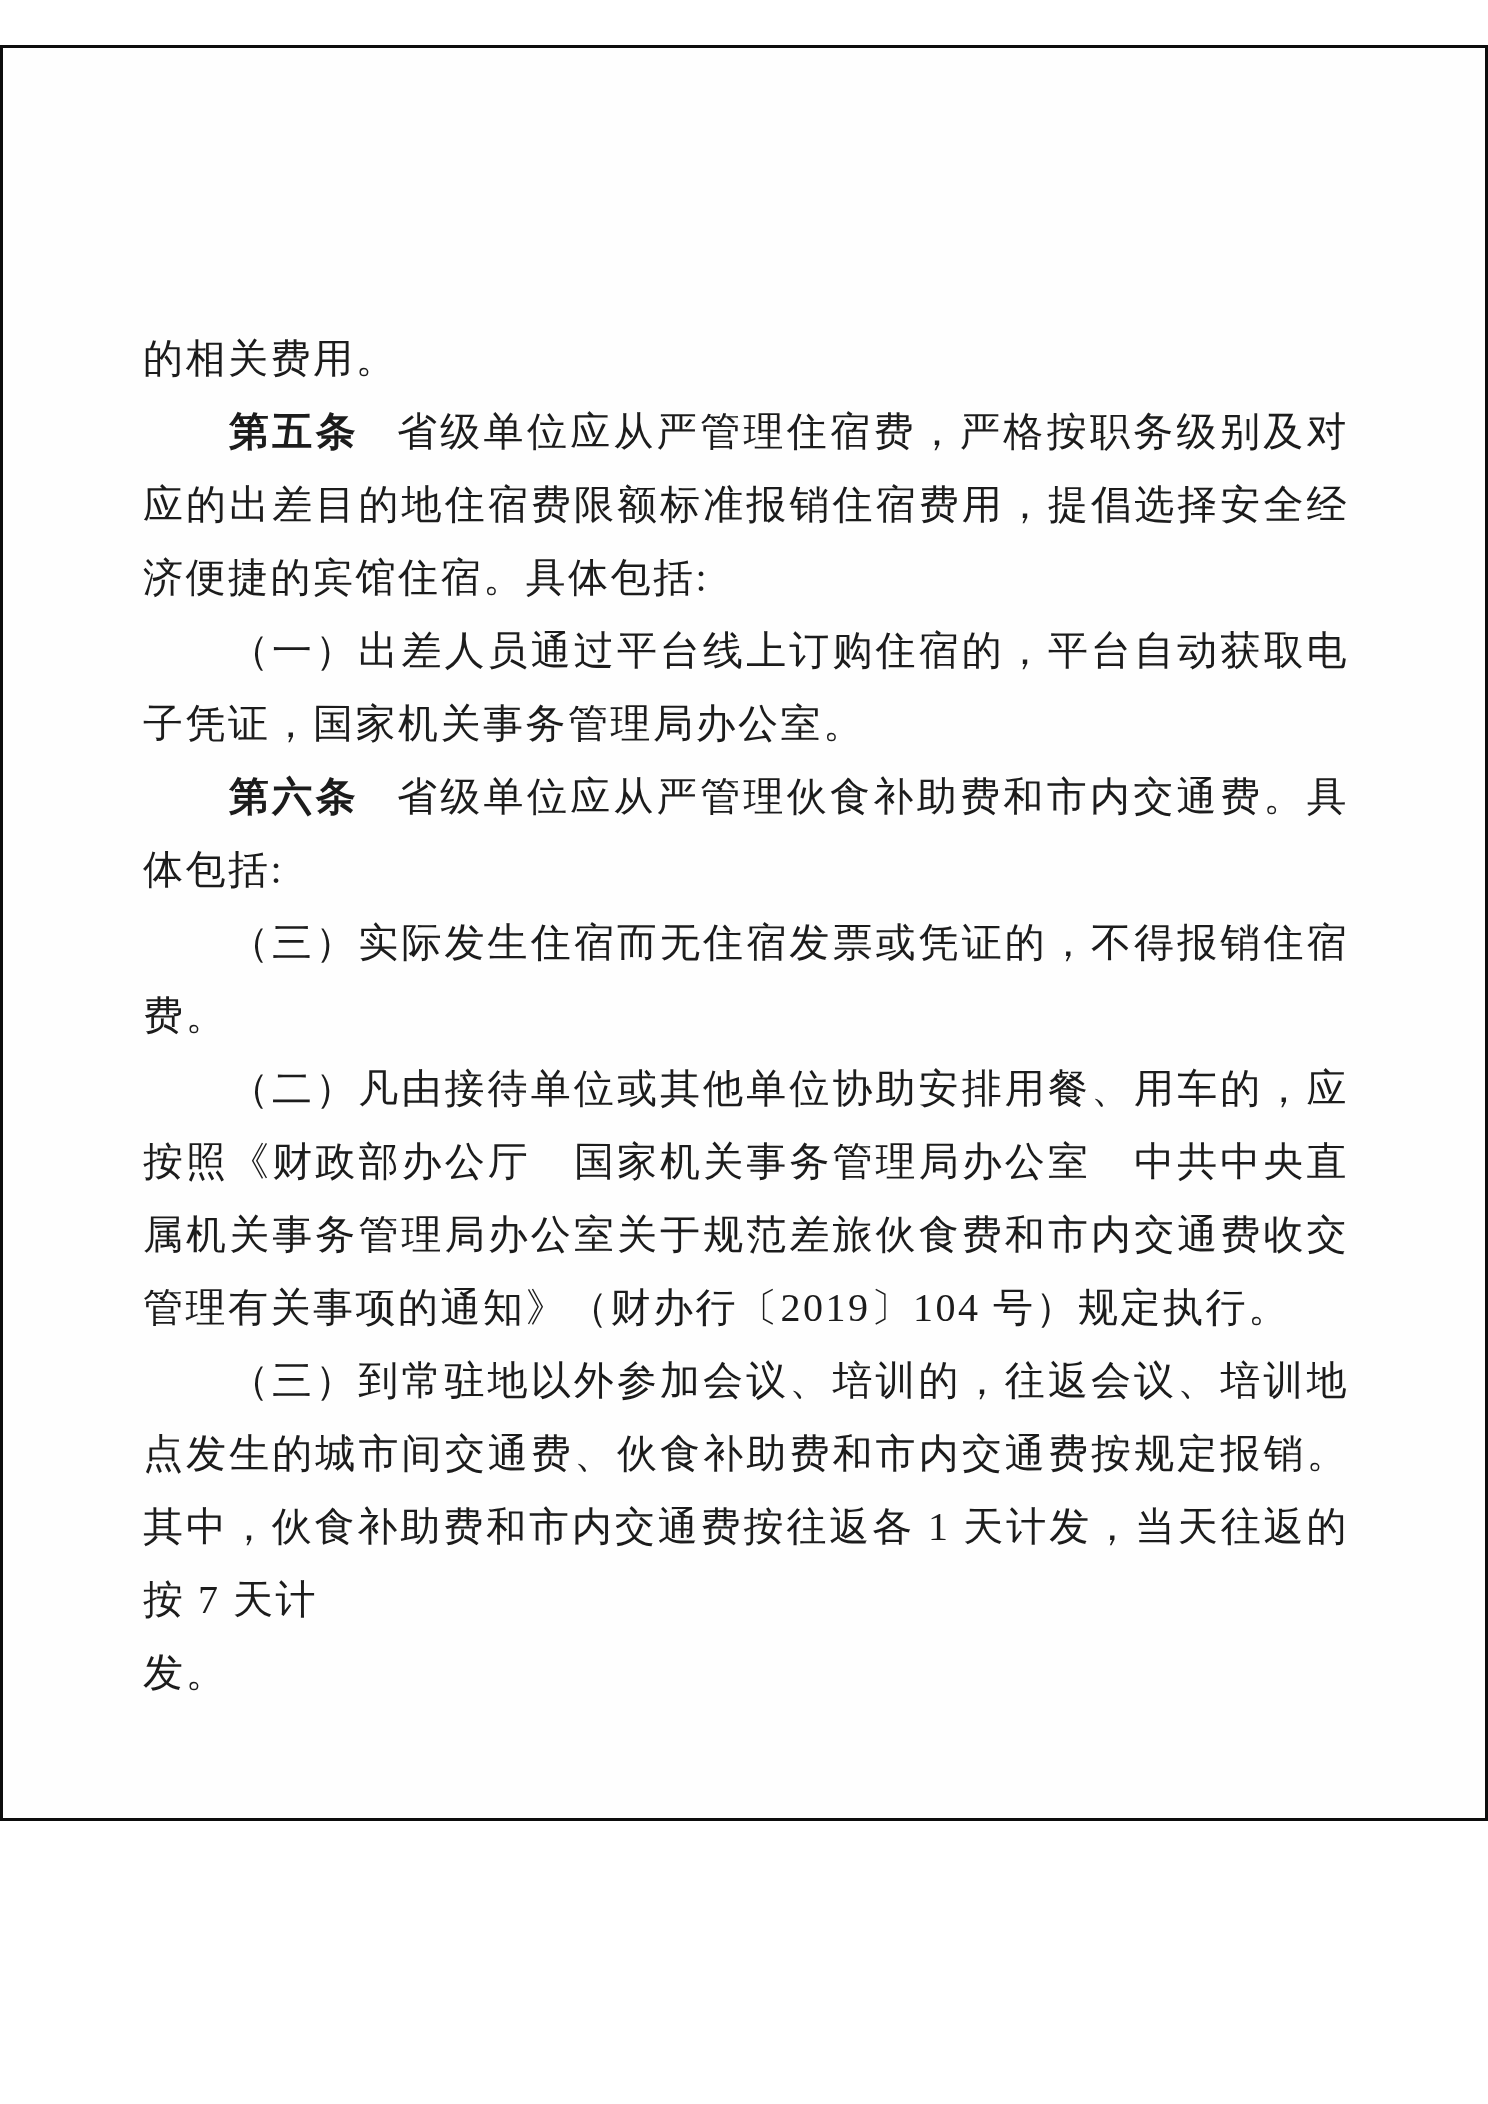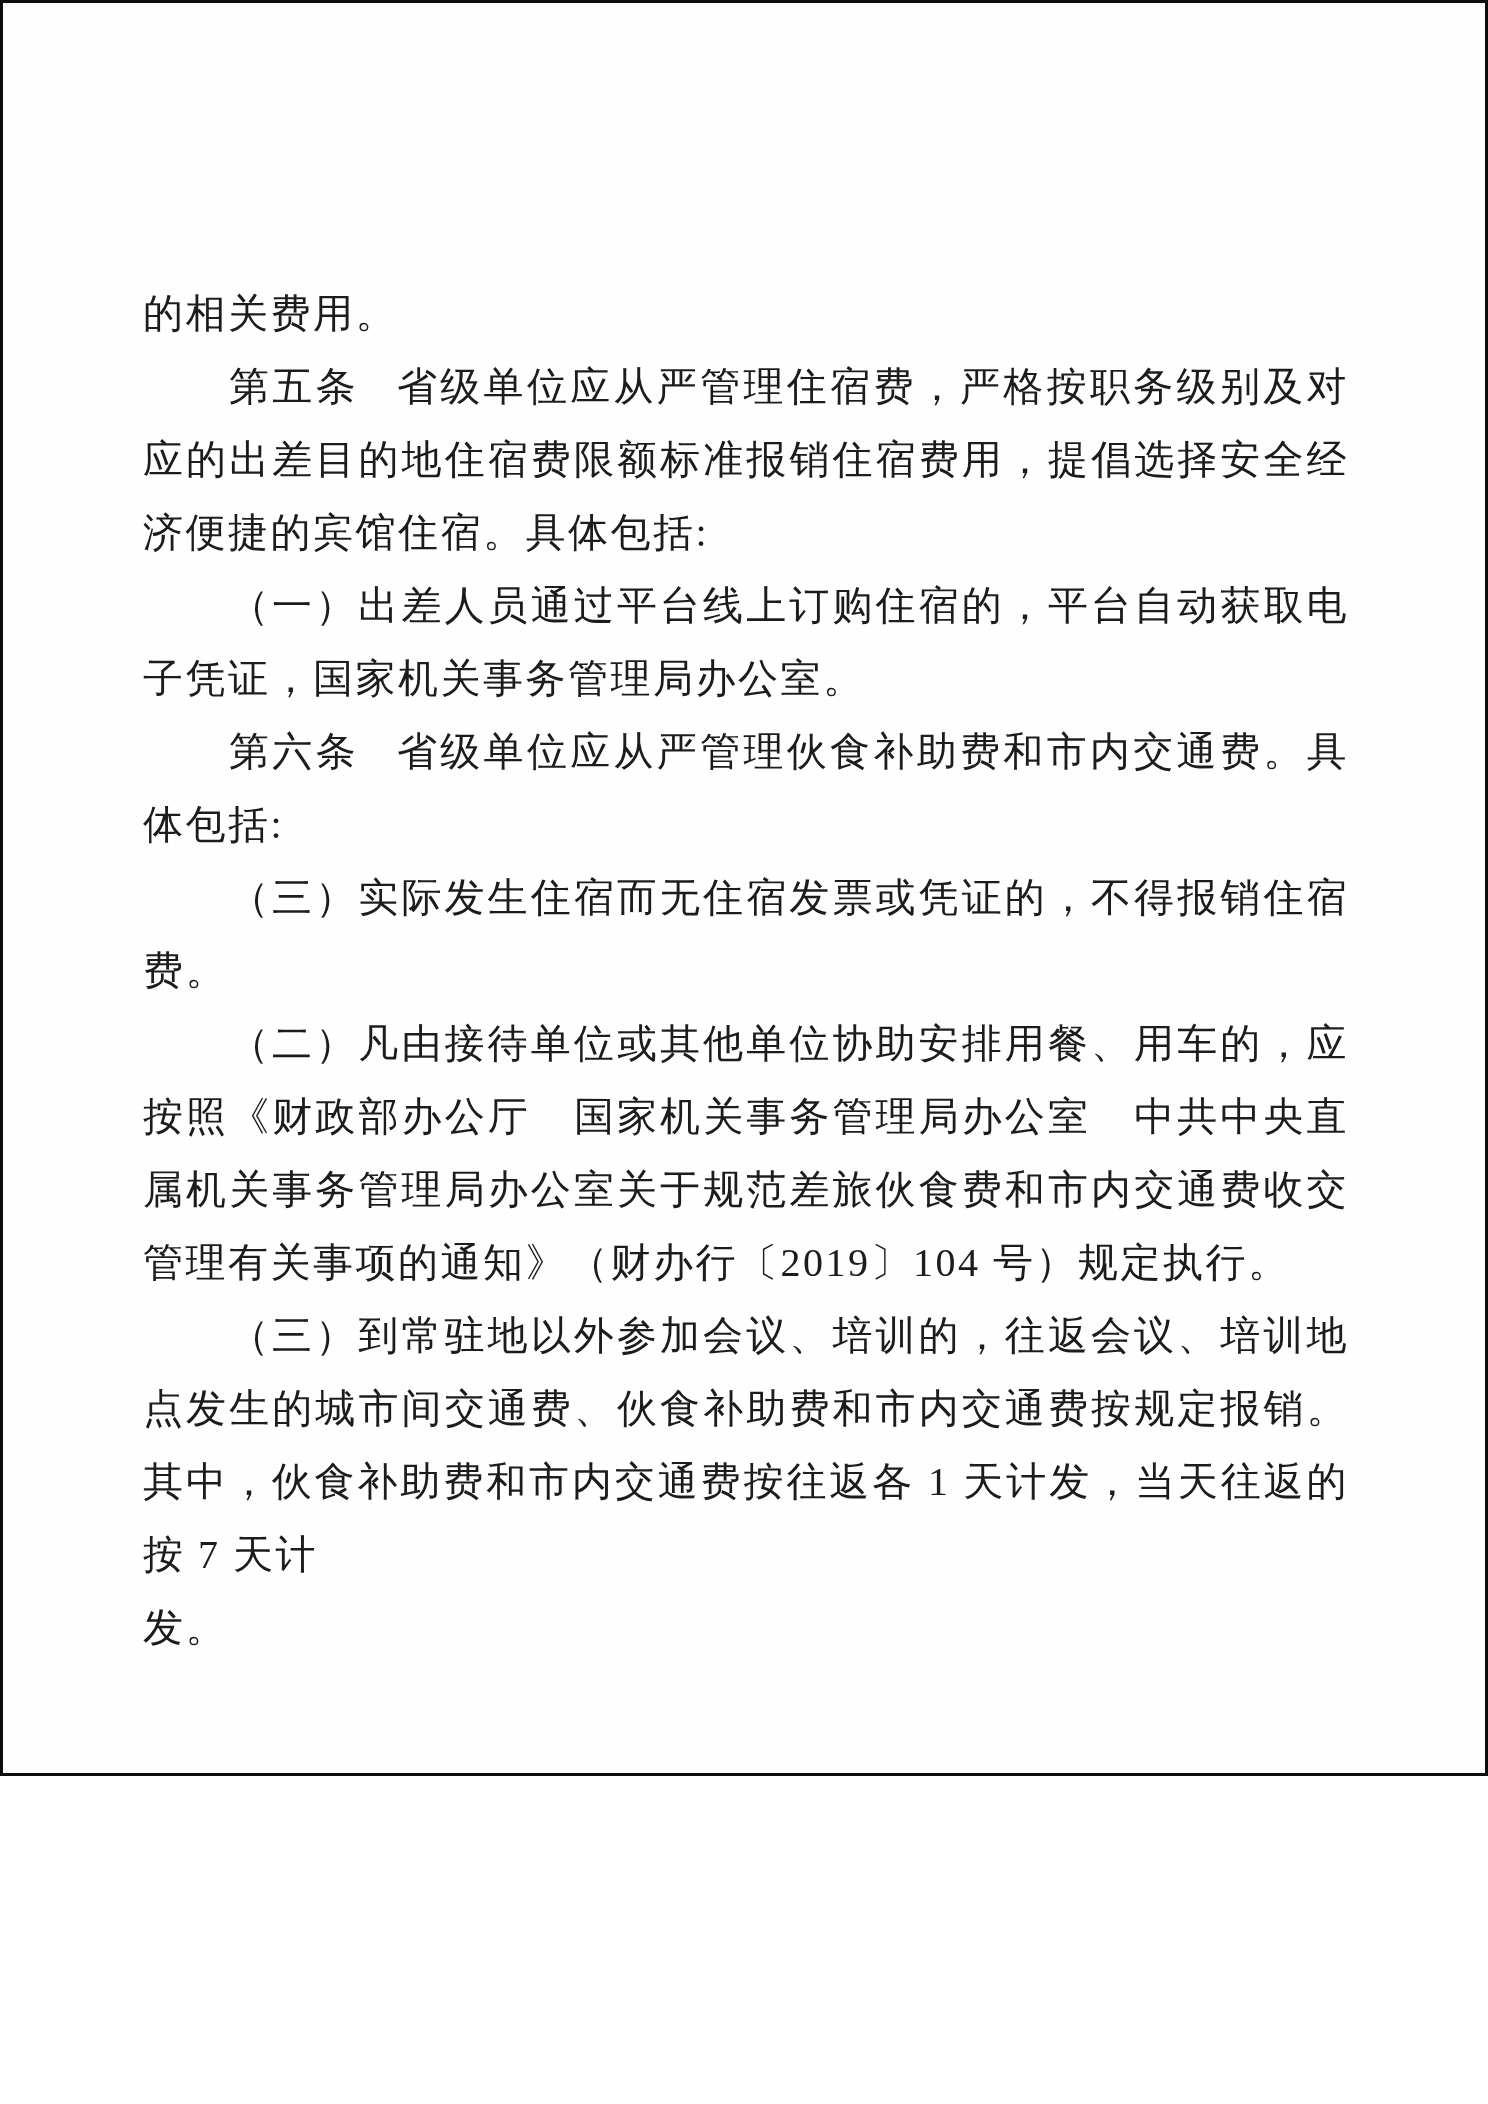--- a/index.html
+++ b/index.html
@@ -9,20 +9,21 @@
   }
   .page {
     position: relative;
     width: 1488px;
     height: 1776px;
     box-sizing: border-box;
     background: #fefefe;
     border: 3px solid #0d0d0d;
     overflow: hidden;
     font-family: "Liberation Serif", "DejaVu Serif", serif;
+    margin-top: 45px;
   }
   .content {
     position: absolute;
     left: 140px;
     top: 274px;
     width: 1206px;
     color: #1c1c1c;
     font-size: 40px;
     line-height: 73px;
     letter-spacing: 2.5px;
@@ -32,21 +33,21 @@
     margin: 0;
     padding: 0;
   }
   p.cont {
     text-indent: 0;
   }
   p.para {
     text-indent: 86px;
   }
   .head {
-    font-weight: 400;
+    font-weight: 700;
     margin-right: 38px;
   }
   .footer {
     position: absolute;
     left: 140px;
     top: 1868px;
     color: #1c1c1c;
     font-size: 36px;
     letter-spacing: 6px;
     font-family: "Liberation Serif", "DejaVu Serif", serif;

